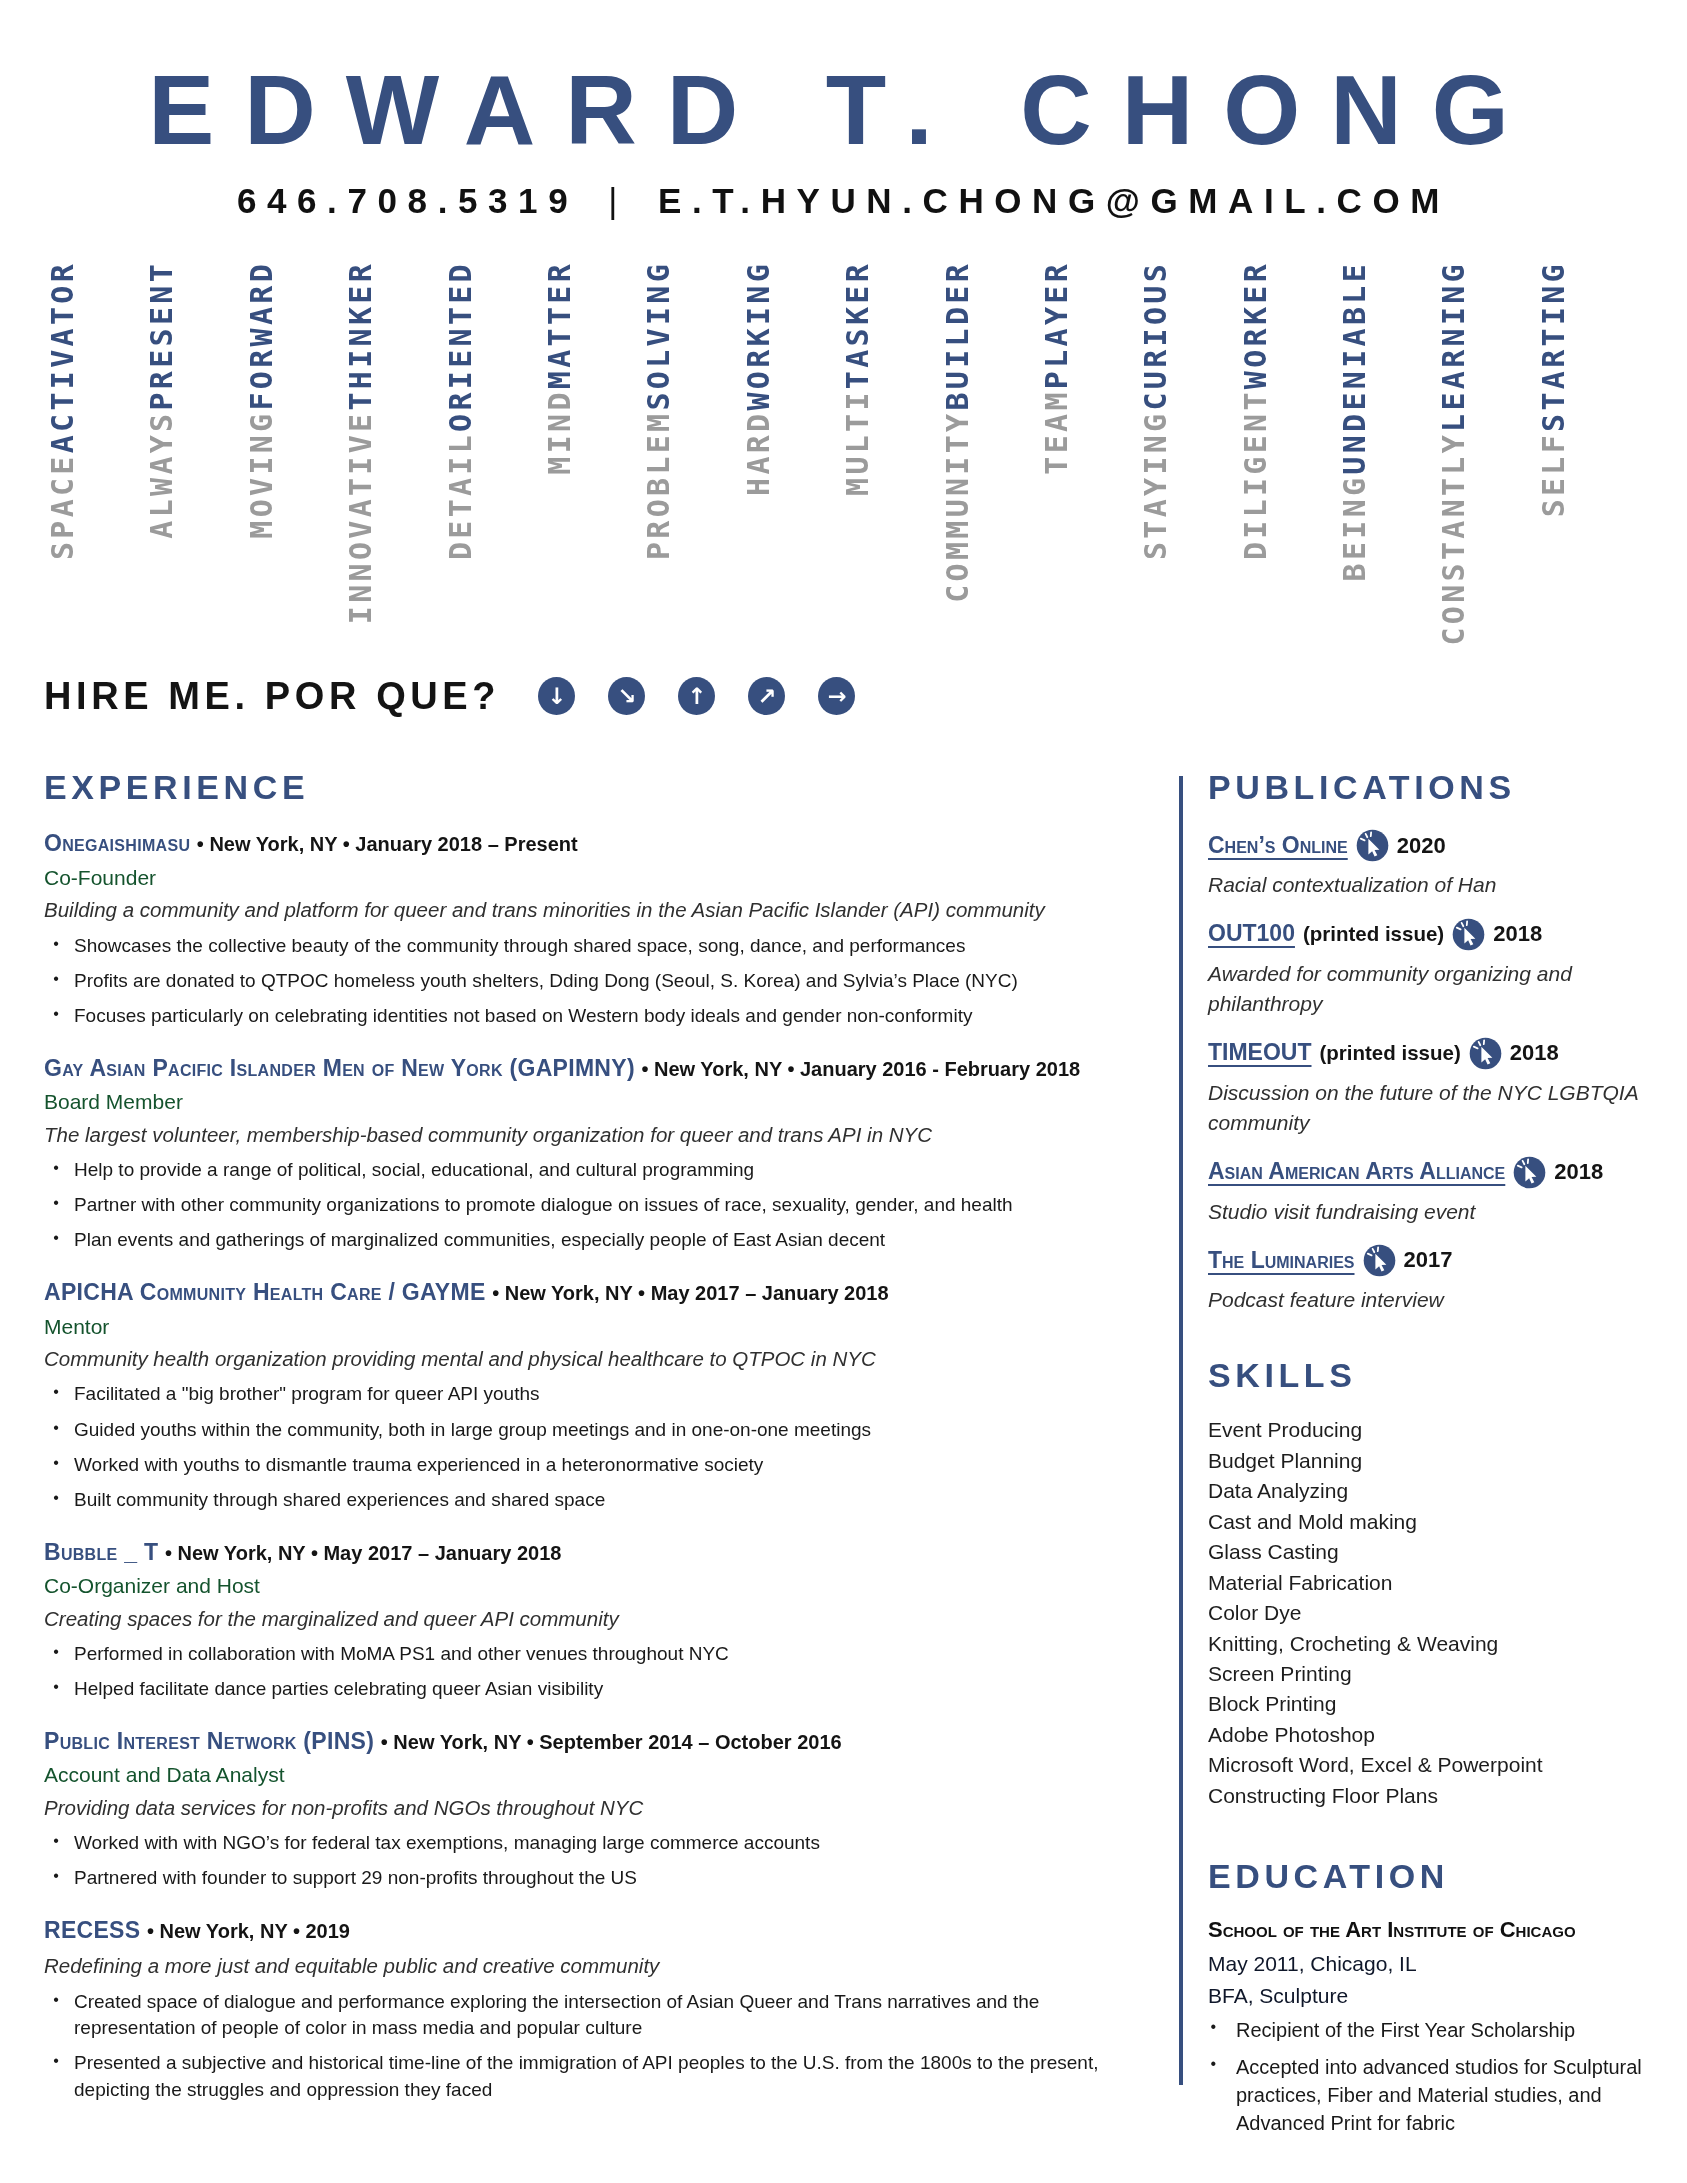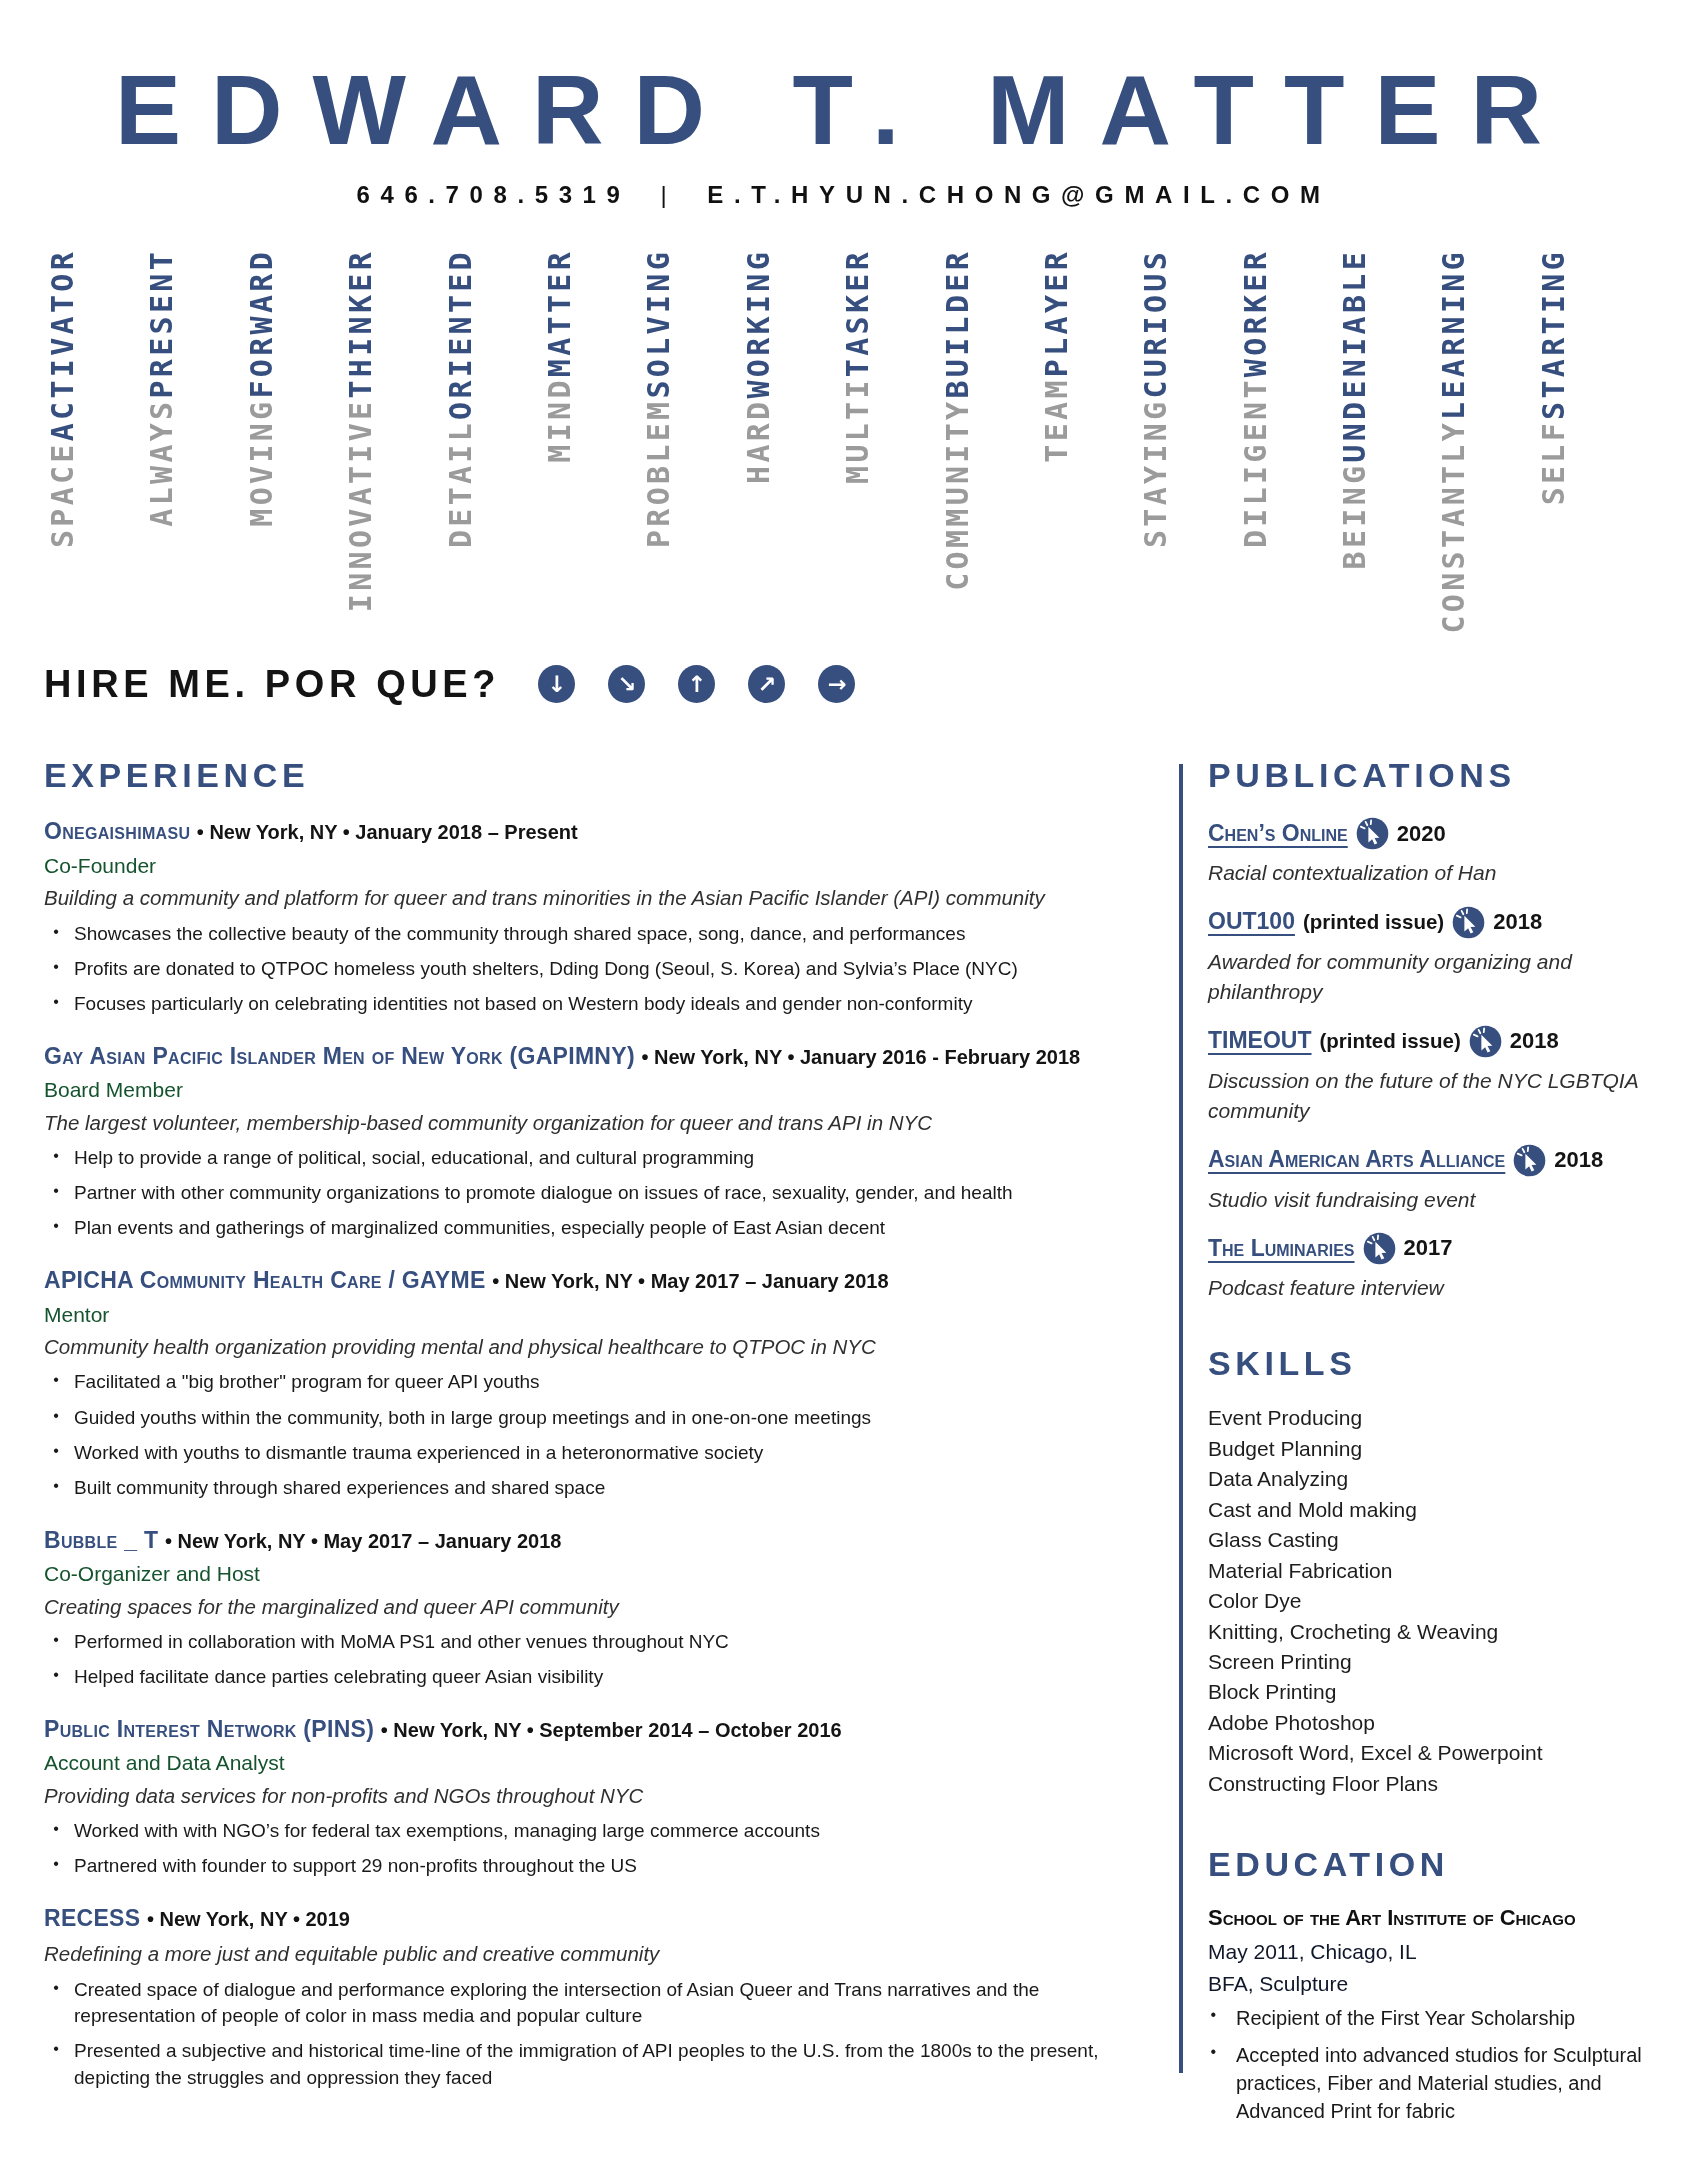--- a/index.html
+++ b/index.html
@@ -26,21 +26,21 @@
     font-size:99px;
     line-height:1.1;
     font-weight:700;
     letter-spacing:30px;
     white-space:nowrap;
   }
   .contact{
     margin-top:16px;
     text-align:center;
     font-weight:700;
-    font-size:24px;
+    font-size:35px;
     letter-spacing:10.6px;
     color:#111;
     white-space:nowrap;
   }
   .contact .pipe{margin:0 30px;font-weight:400;}
   
   .traits{
     display:flex;
     justify-content:space-between;
     align-items:flex-start;
@@ -144,21 +144,21 @@
   .edu-line{font-size:21px;color:#0f172a;margin-bottom:8px;}
   .edu-bullets{margin-top:2.6px;}
   .edu-bullets .bullet{font-size:20px;}
   .edu-bullets .dot{width:28px;padding-left:2.6px;}
 </style>
 </head>
 <body>
 
 <div class="page">
 
-  <h1 class="name">EDWARD T. MATTER</h1>
+  <h1 class="name">EDWARD T. CHONG</h1>
 
   <div class="contact">
     <span>646.708.5319</span><span class="pipe">|</span><span>E.T.HYUN.CHONG@GMAIL.COM</span>
   </div>
 
   <div class="traits">
     <div class="trait"><span class="t-gray">SPACE</span><span class="t-blue">ACTIVATOR</span></div>
       <div class="trait"><span class="t-gray">ALWAYS</span><span class="t-blue">PRESENT</span></div>
       <div class="trait"><span class="t-gray">MOVING</span><span class="t-blue">FORWARD</span></div>
       <div class="trait"><span class="t-gray">INNOVATIVE</span><span class="t-blue">THINKER</span></div>

